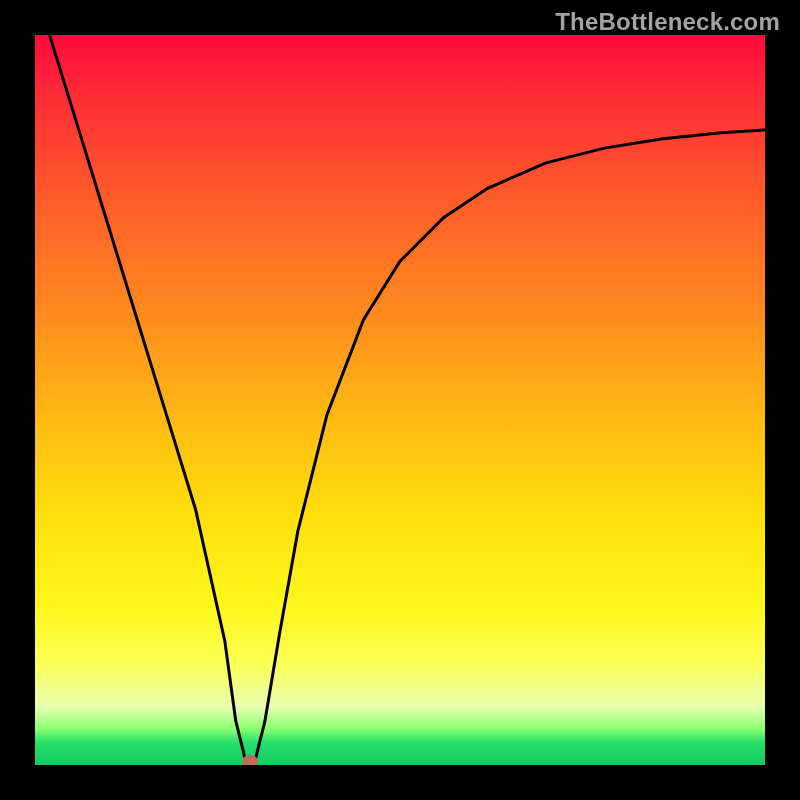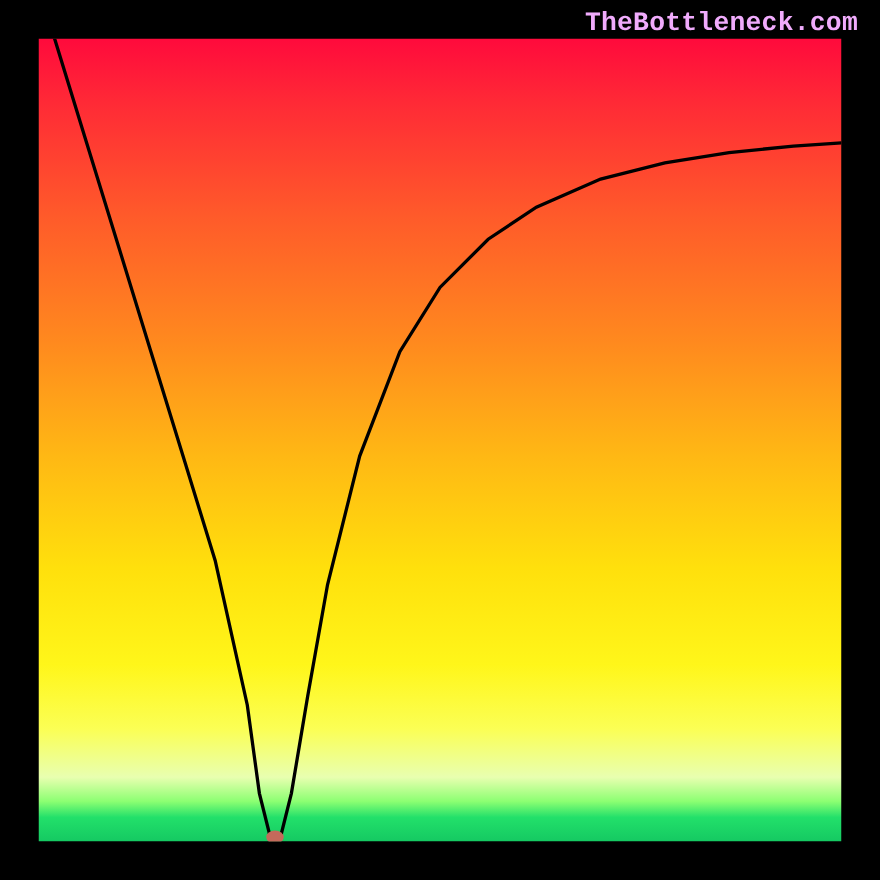--- a/index.html
+++ b/index.html
@@ -53,24 +53,24 @@
     position: absolute;
     width: 16px;
     height: 12px;
     border-radius: 50% / 50%;
     background: #c46a5b;
   }
   .watermark {
     position: absolute;
     top: 8px;
     right: 20px;
-    font-family: Liberation Mono, monospace;
+    font-family: Liberation Sans, sans-serif;
     font-size: 24px;
     font-weight: 600;
-    color: #f0abfc;
+    color: #a3a3a3;
     letter-spacing: 0.2px;
   }
 </style>
 </head>
 <body>
 
 <div class="frame">
   <div class="watermark">TheBottleneck.com</div>
 
   <div class="plot">

